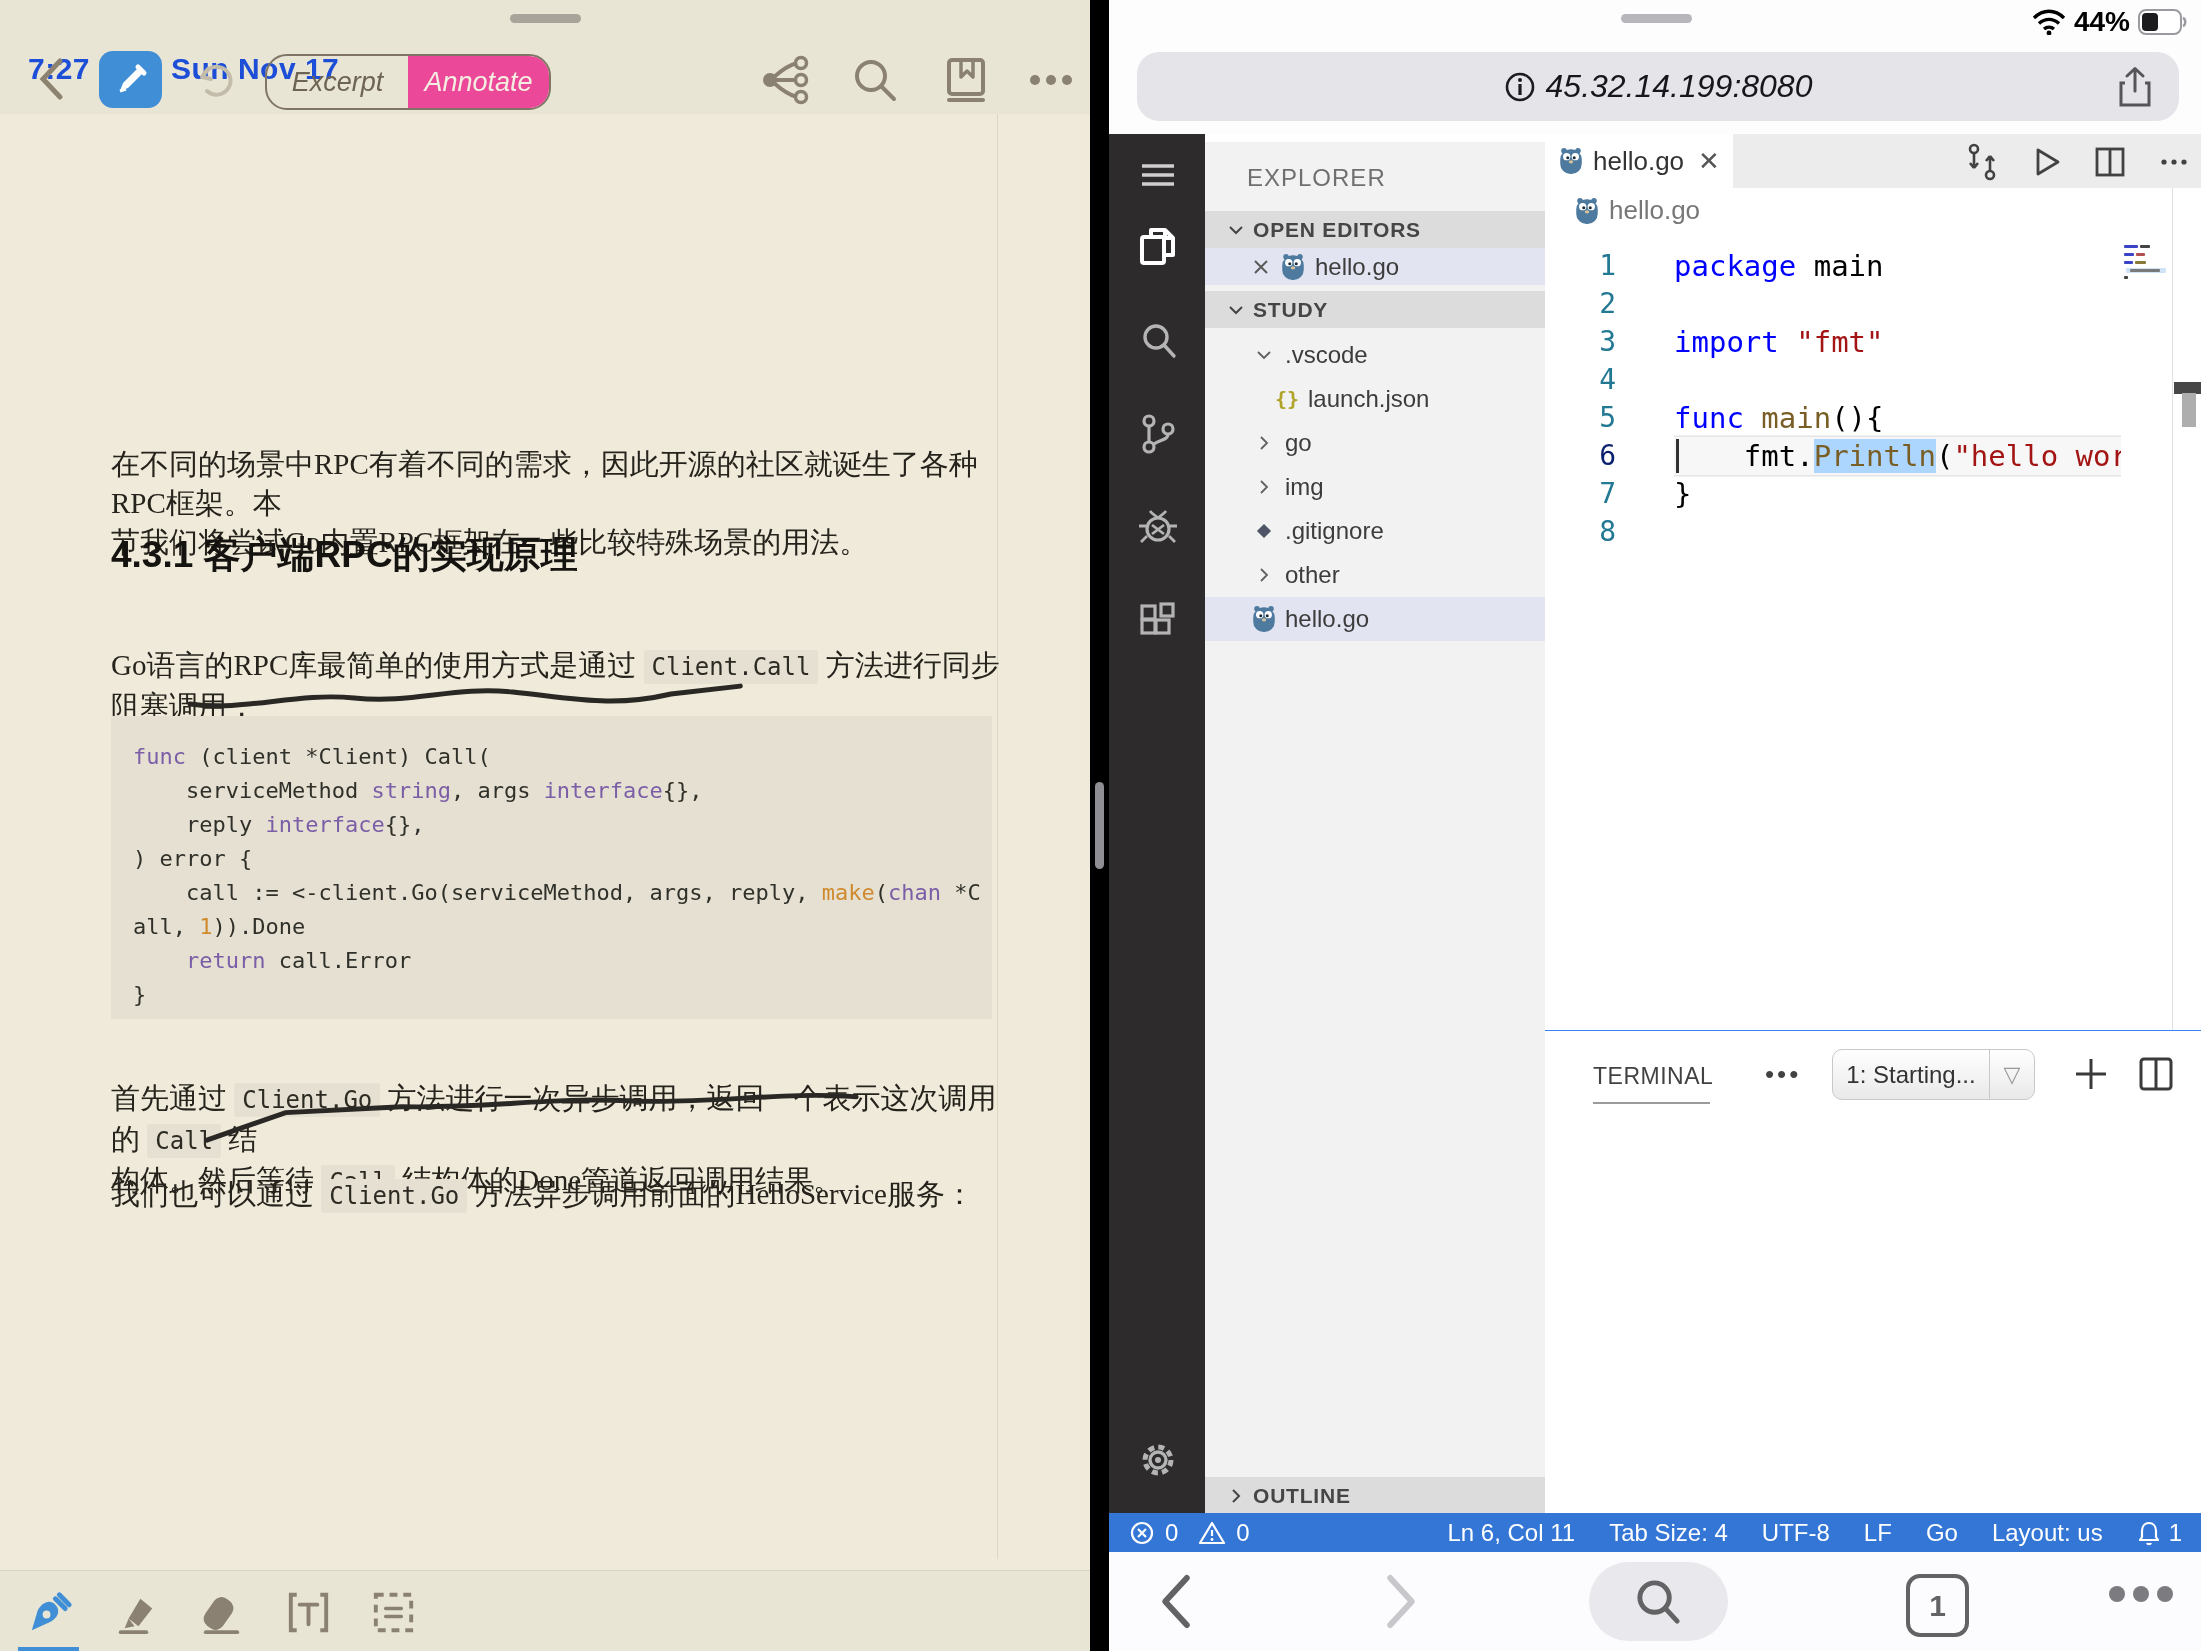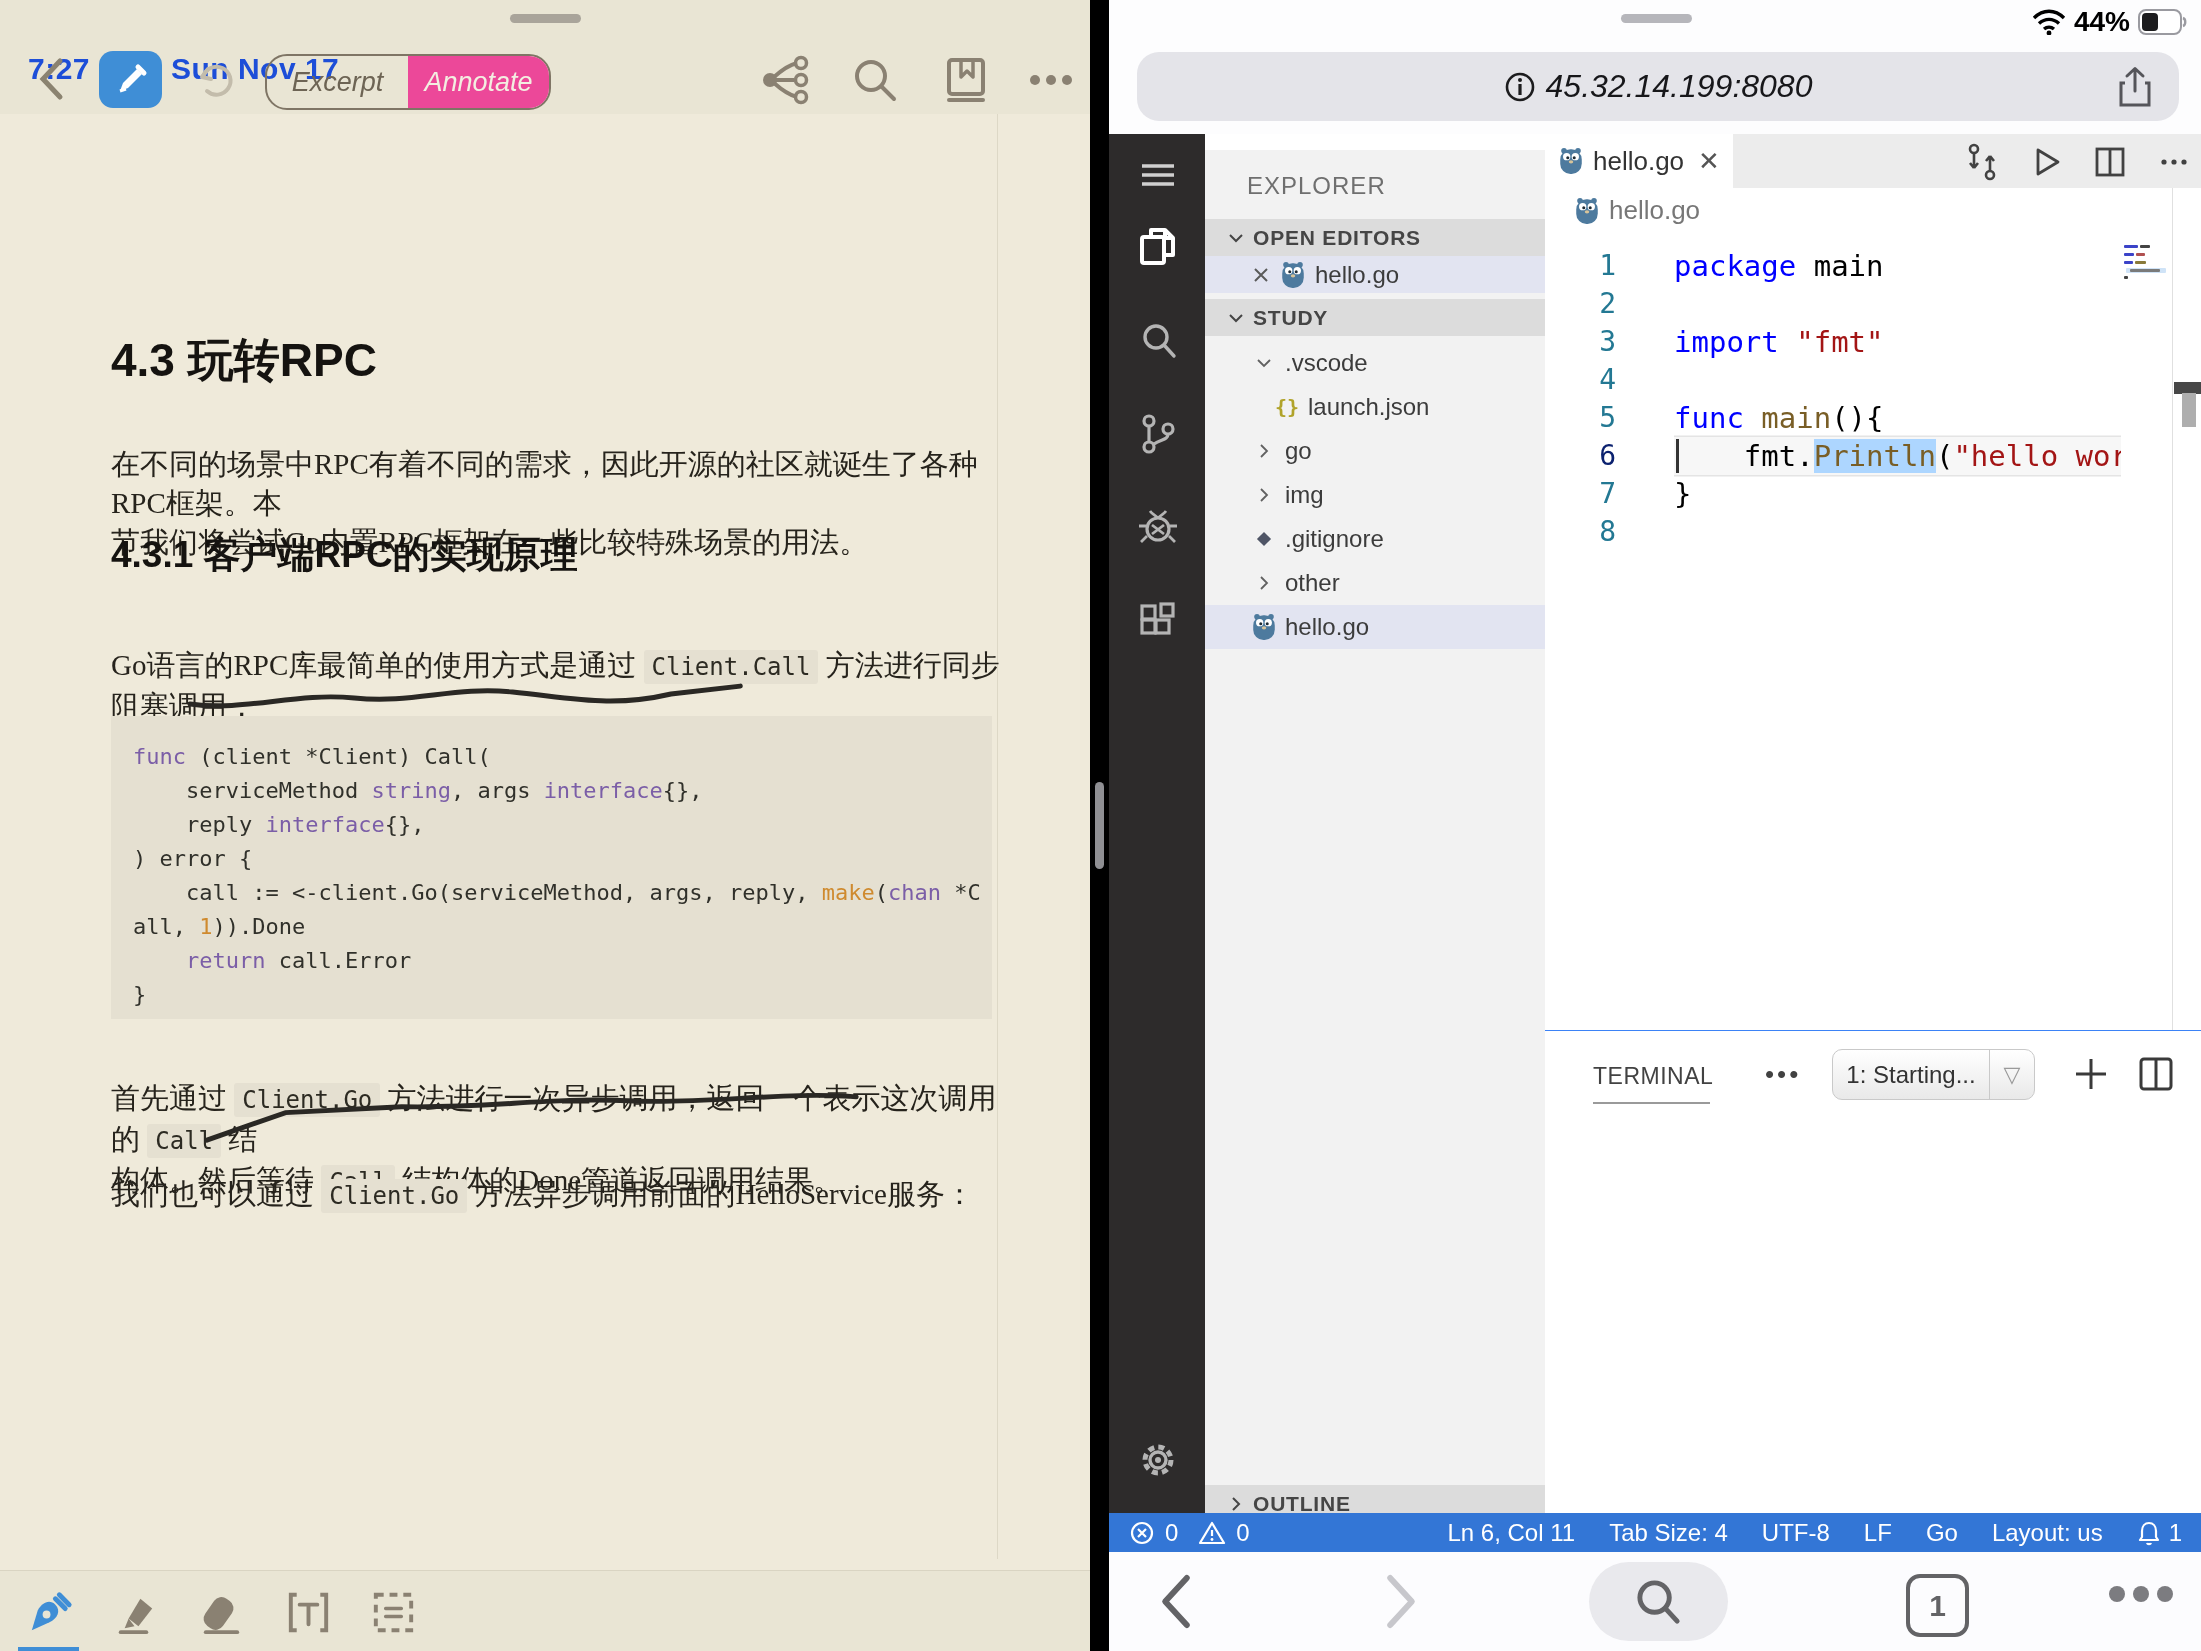--- a/index.html
+++ b/index.html
@@ -44,21 +44,21 @@
   .right-app{position:absolute;left:1109px;top:0;width:1093px;height:1651px;background:#fdfdfe;}
   .r-handle{position:absolute;left:512px;top:14px;width:71px;height:9px;border-radius:5px;background:#b6b6bb;}
   .r-status-right{position:absolute;right:14px;top:6px;display:flex;align-items:center;gap:8px;color:#000;font-size:28px;font-weight:600;}
   .addr-pill{position:absolute;left:28px;top:52px;width:1042px;height:69px;border-radius:22px;background:#e4e4e9;display:flex;align-items:center;justify-content:center;}
   .addr-text{font-size:32px;color:#17171a;display:flex;align-items:center;gap:10px;font-style:italic;}
   .addr-share{position:absolute;right:22px;top:13px;width:44px;height:44px;}
 
   .vscode{position:absolute;left:0;top:134px;width:1093px;height:1379px;background:#fff;}
   .activity{position:absolute;left:0;top:0;width:96px;height:1379px;background:#2d2b2b;}
   .act-icon{position:absolute;left:28px;width:42px;height:42px;}
-  .explorer{position:absolute;left:96px;top:16px;width:340px;height:1379px;background:#f2f2f2;}
+  .explorer{position:absolute;left:96px;top:8px;width:340px;height:1379px;background:#f2f2f2;}
   .exp-title{position:absolute;left:42px;top:22px;font-size:24px;color:#6f6f6f;letter-spacing:1px;}
   .exp-header{position:absolute;left:0;width:340px;height:37px;background:#dcdcdc;display:flex;align-items:center;font-size:21px;font-weight:700;color:#454545;letter-spacing:0.8px;}
   .exp-header .chev{margin:0 8px 0 22px;}
   .openrow{position:absolute;left:0;top:106px;width:340px;height:37px;background:#e2e4f1;display:flex;align-items:center;font-size:24px;color:#3c3c3c;}
   .tree{position:absolute;left:0;top:191px;width:340px;}
   .tree-row{height:44px;display:flex;align-items:center;font-size:24px;color:#3c3c3c;}
   .tree-row.selected{background:#e2e4f1;}
   .tree-icon{width:26px;display:inline-flex;justify-content:center;margin-right:8px;}
 
   .editorarea{position:absolute;left:436px;top:0;width:657px;height:896px;background:#fff;}
@@ -177,21 +177,20 @@
         <svg width="50" height="50" viewBox="0 0 50 50">
             <circle cx="9" cy="25" r="5" fill="#8a8172"></circle>
             <circle cx="25" cy="25" r="5" fill="#8a8172"></circle>
             <circle cx="41" cy="25" r="5" fill="#8a8172"></circle>
           </svg>
       </div>
     </div>
 
     <div class="l-doc">
       <div class="page-edge"></div>
-      <h1 class="doc-h1" style="margin:0">4.3 玩转RPC</h1>
       <p class="doc-p" style="top:302px">在不同的场景中RPC有着不同的需求，因此开源的社区就诞生了各种RPC框架。本
 节我们将尝试Go内置RPC框架在一些比较特殊场景的用法。</p>
       <h2 class="doc-h2" style="margin:0">4.3.1 客户端RPC的实现原理</h2>
       <p class="doc-p" style="top:503px"><span>Go语言的RPC库最简单的使用方式是通过 </span><span class="icode">Client.Call</span><span> 方法进行同步阻塞调用，</span><br><span>该方法的实现如下：</span></p>
 
       <svg class="abs" style="left:186px;top:566px" width="584" height="34" viewBox="0 0 590 34">
         <path d="M4 24 C60 32 110 12 170 18 C230 24 270 6 330 12 C390 18 430 28 490 14 L560 6" fill="none" stroke="#2a2824" stroke-width="5" stroke-linecap="round"></path>
       </svg>
 
       <div class="bcode">

